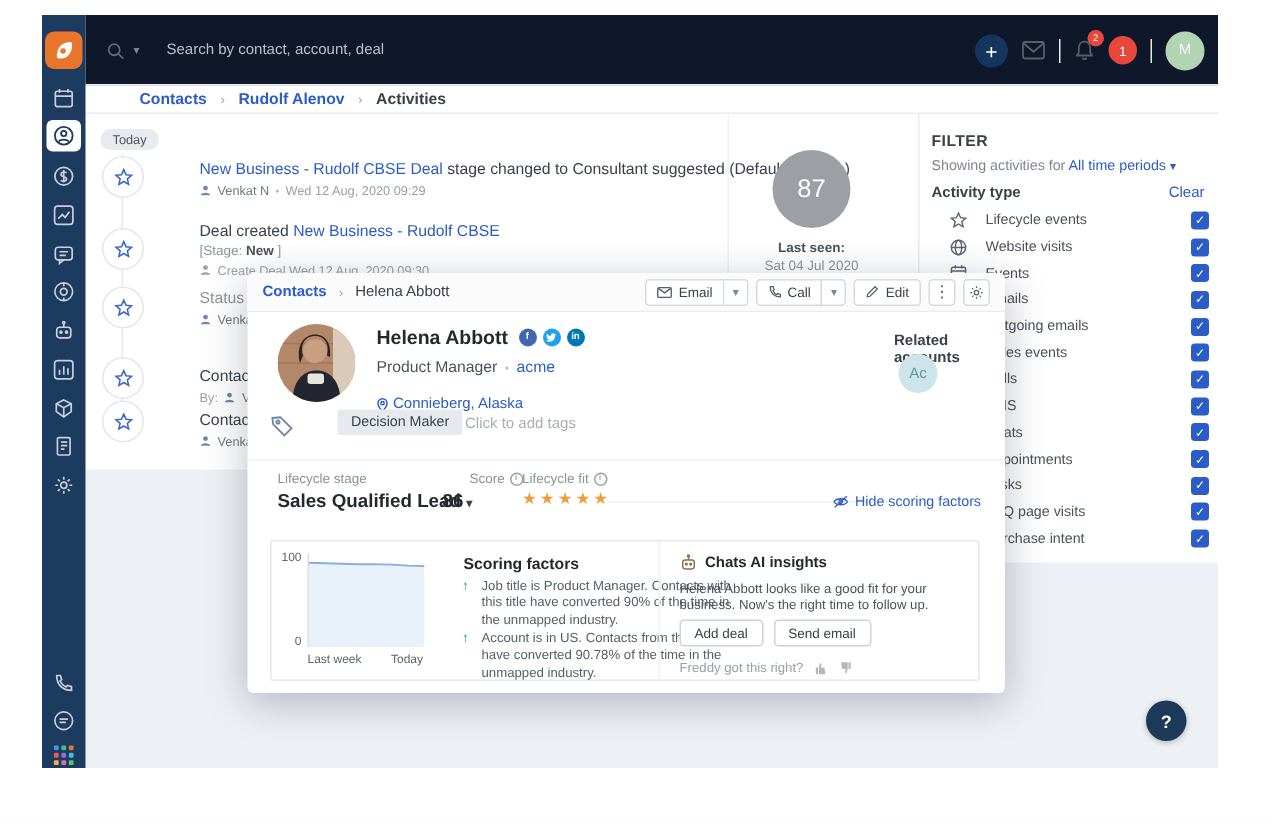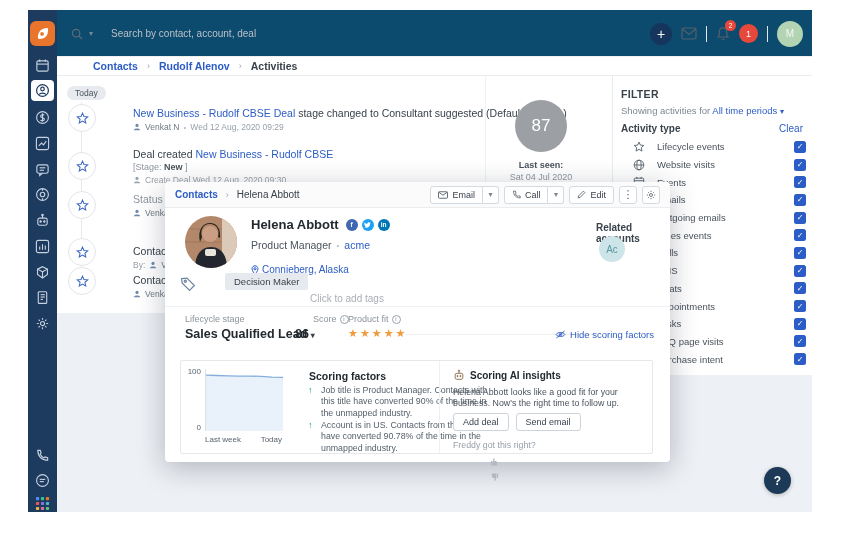--- a/index.html
+++ b/index.html
@@ -8,21 +8,21 @@
 
   
   .sidebar { position:absolute; left:0; top:0; width:29px; height:502px; background:#1d3a5f; z-index:5; }
   .logo { position:absolute; left:2px; top:11px; width:25px; height:25px; border-radius:6px; background:#e9752c; display:flex; align-items:center; justify-content:center; }
   .snav { position:absolute; left:7px; width:15px; height:15px; color:#c6d2e0; display:flex; align-items:center; justify-content:center; }
   .snav svg { width:15px; height:15px; }
   .snav-active { position:absolute; left:3px; width:23px; height:21px; background:#fff; border-radius:4px; color:#1d3a5f; display:flex; align-items:center; justify-content:center; }
   .snav-active svg { width:15px; height:15px; }
 
   
-  .topbar { position:absolute; left:29px; top:0; width:755px; height:47px; background:#0c4a6e; border-bottom:1px solid #efefef; }
+  .topbar { position:absolute; left:29px; top:0; width:755px; height:47px; background:#0f172a; border-bottom:1px solid #efefef; }
   .searchbox { position:absolute; left:14px; top:0; height:47px; display:flex; align-items:center; gap:6px; color:#6f7c87; }
   .search-ph { font-size:10px; color:#b9c0c8; margin-left:12px; }
   .caret { font-size:8px; color:#7a8691; }
   .caret::before { content:"▾"; }
   .caret.blue { color:#2c5cc5; }
   .topbar-right { position:absolute; right:9px; top:0; height:47px; display:flex; align-items:center; gap:9px; }
   .add-btn { width:22px; height:22px; border-radius:50%; background:#16355c; color:#fff; font-size:14px; display:flex; align-items:center; justify-content:center; line-height:1; }
   .add-btn::before { content:"+"; }
   .tb-vline { width:1px; height:16px; background:#e4e7eb; }
   .tb-ico { position:relative; color:#55606b; display:flex; }
@@ -92,21 +92,21 @@
   .m-photo { position:absolute; left:20px; top:34px; width:52px; height:52px; border-radius:50%; overflow:hidden; }
   .m-name-row { position:absolute; left:86px; top:35px; display:flex; align-items:center; gap:4px; }
   .m-name { font-size:13px; font-weight:bold; color:#22292f; margin-right:3px; }
   .soc { width:12px; height:12px; border-radius:50%; color:#fff; font-size:6.5px; font-weight:bold; display:flex; align-items:center; justify-content:center; }
   .soc-fb { background:#4267b2; } .soc-tw { background:#1da1f2; } .soc-li { background:#0077b5; }
   .m-role-row { position:absolute; left:86px; top:57px; font-size:10.5px; color:#4a535c; display:flex; gap:5px; align-items:center; }
   .m-company { color:#2c5cc5; }
   .m-loc { position:absolute; left:86px; top:82px; font-size:10px; color:#2c5cc5; display:flex; align-items:center; gap:3px; }
   .m-tag-ico { position:absolute; left:15px; top:94px; color:#7188a3; }
   .m-chip { position:absolute; left:60px; top:91px; height:17px; background:#e6e9ed; border-radius:2px; font-size:9.5px; color:#39424b; display:flex; align-items:center; padding:0 9px; }
-  .m-addtags { position:absolute; left:145px; top:111px; font-size:10px; color:#a9aeb6; }
+  .m-addtags { position:absolute; left:145px; top:95px; font-size:10px; color:#a9aeb6; }
   .m-related-label { position:absolute; left:431px; top:40px; font-size:10px; font-weight:bold; color:#39424b; }
   .m-related-avatar { position:absolute; left:434px; top:54px; width:26px; height:26px; border-radius:50%; background:#cde5e8; color:#5b99a4; font-size:10px; display:flex; align-items:center; justify-content:center; }
   .m-contact-sep { position:absolute; left:0; top:124px; right:0; height:1px; background:#eef1f4; }
 
   .lc-label { position:absolute; font-size:9px; color:#8b939b; display:flex; align-items:center; gap:3px; }
   .info-i { width:9px; height:9px; border:1px solid #9aa2aa; border-radius:50%; font-size:6px; color:#7d858d; display:flex; align-items:center; justify-content:center; font-style:normal; }
   .info-i::before { content:"i"; }
   .lc-stage-val { position:absolute; left:20px; top:145px; font-size:12.5px; font-weight:bold; color:#22292f; }
   .lc-score-val { position:absolute; left:130px; top:145px; font-size:12.5px; font-weight:bold; color:#22292f; }
   .fit-stars { position:absolute; left:183px; top:146px; display:flex; gap:2px; }
@@ -124,21 +124,21 @@
   .sf-title { position:absolute; left:128px; top:9px; font-size:10.5px; font-weight:bold; color:#22292f; }
   .sf-item { position:absolute; left:140px; width:178px; font-size:8.8px; color:#55606b; line-height:1.3; }
   .sf-arrow { position:absolute; left:127px; color:#0fa36f; font-size:9px; font-weight:bold; }
   .sf-arrow::before { content:"↑"; }
   .sf-vline { position:absolute; left:258px; top:0; bottom:0; width:1px; background:#eef0f2; }
   .fr-title-row { position:absolute; left:272px; top:8px; display:flex; align-items:center; gap:5px; }
   .fr-title { font-size:10px; font-weight:bold; color:#22292f; }
   .fr-msg { position:absolute; left:272px; top:26px; width:198px; font-size:8.8px; color:#4a535c; line-height:1.3; }
   .fr-btns { position:absolute; left:272px; top:52px; display:flex; gap:7px; }
   .fr-btn { height:18px; background:#fff; border:1px solid #ccd3da; border-radius:3px; font-size:9px; color:#39424b; display:flex; align-items:center; padding:0 9px; }
-  .fr-feedback { position:absolute; left:272px; top:79px; font-size:8.8px; color:#98a0a9; display:flex; align-items:center; gap:7px;flex-direction:column; }
+  .fr-feedback { position:absolute; left:272px; top:79px; font-size:8.8px; color:#98a0a9; display:flex; align-items:center; gap:7px; }
   .thumb { color:#b2b8be; display:flex; }
 
   .help-fab { position:absolute; left:736px; top:457px; width:27px; height:27px; border-radius:50%; background:#1c3a57; color:#fff; font-size:12px; font-weight:bold; display:flex; align-items:center; justify-content:center; box-shadow:0 1px 4px rgba(0,0,0,.25); z-index:8; }
   .help-fab::before { content:"?"; }
 
   svg { display:block; }
 </style>
 </head>
 <body>
 
@@ -668,21 +668,21 @@
     <div class="lc-label" style="left:20px; top:132px">
         <span>Lifecycle stage</span>
       </div>
     <div class="lc-stage-val"><span>Sales Qualified Lead</span> <span class="caret" style="color:#39424b"></span></div>
     <div class="lc-label" style="left:148px; top:132px">
         <span>Score</span>
         <span class="info-i"></span>
       </div>
     <div class="lc-score-val">86</div>
     <div class="lc-label" style="left:183px; top:132px">
-        <span>Product fit</span>
+        <span>Lifecycle fit</span>
         <span class="info-i"></span>
       </div>
     <div class="fit-stars">
       <span class="fstar"></span>
         <span class="fstar"></span>
         <span class="fstar"></span>
         <span class="fstar"></span>
         <span class="fstar"></span>
     </div>
     <div class="lc-hline"></div>
@@ -719,21 +719,21 @@
       <div class="fr-title-row">
         <span>
             <svg width="12" height="12" viewBox="0 0 14 14" fill="none" stroke="#8a6d4e" stroke-width="1.1">
               <rect x="2.5" y="5" width="9" height="7" rx="2"></rect>
               <line x1="7" y1="2.5" x2="7" y2="5"></line>
               <circle cx="7" cy="2" r="0.8"></circle>
               <circle cx="5.3" cy="8.2" r="0.7" fill="#8a6d4e"></circle>
               <circle cx="8.7" cy="8.2" r="0.7" fill="#8a6d4e"></circle>
             </svg>
           </span>
-        <span class="fr-title">Scoring AI insights</span>
+        <span class="fr-title">Chats AI insights</span>
       </div>
       <div class="fr-msg">Helena Abbott looks like a good fit for your business. Now's the right time to follow up.</div>
       <div class="fr-btns">
         <button class="fr-btn">Add deal</button>
         <button class="fr-btn">Send email</button>
       </div>
       <div class="fr-feedback">
         <span>Freddy got this right?</span>
         <span class="thumb">
             <svg width="9" height="9" viewBox="0 0 10 10" fill="currentColor">

